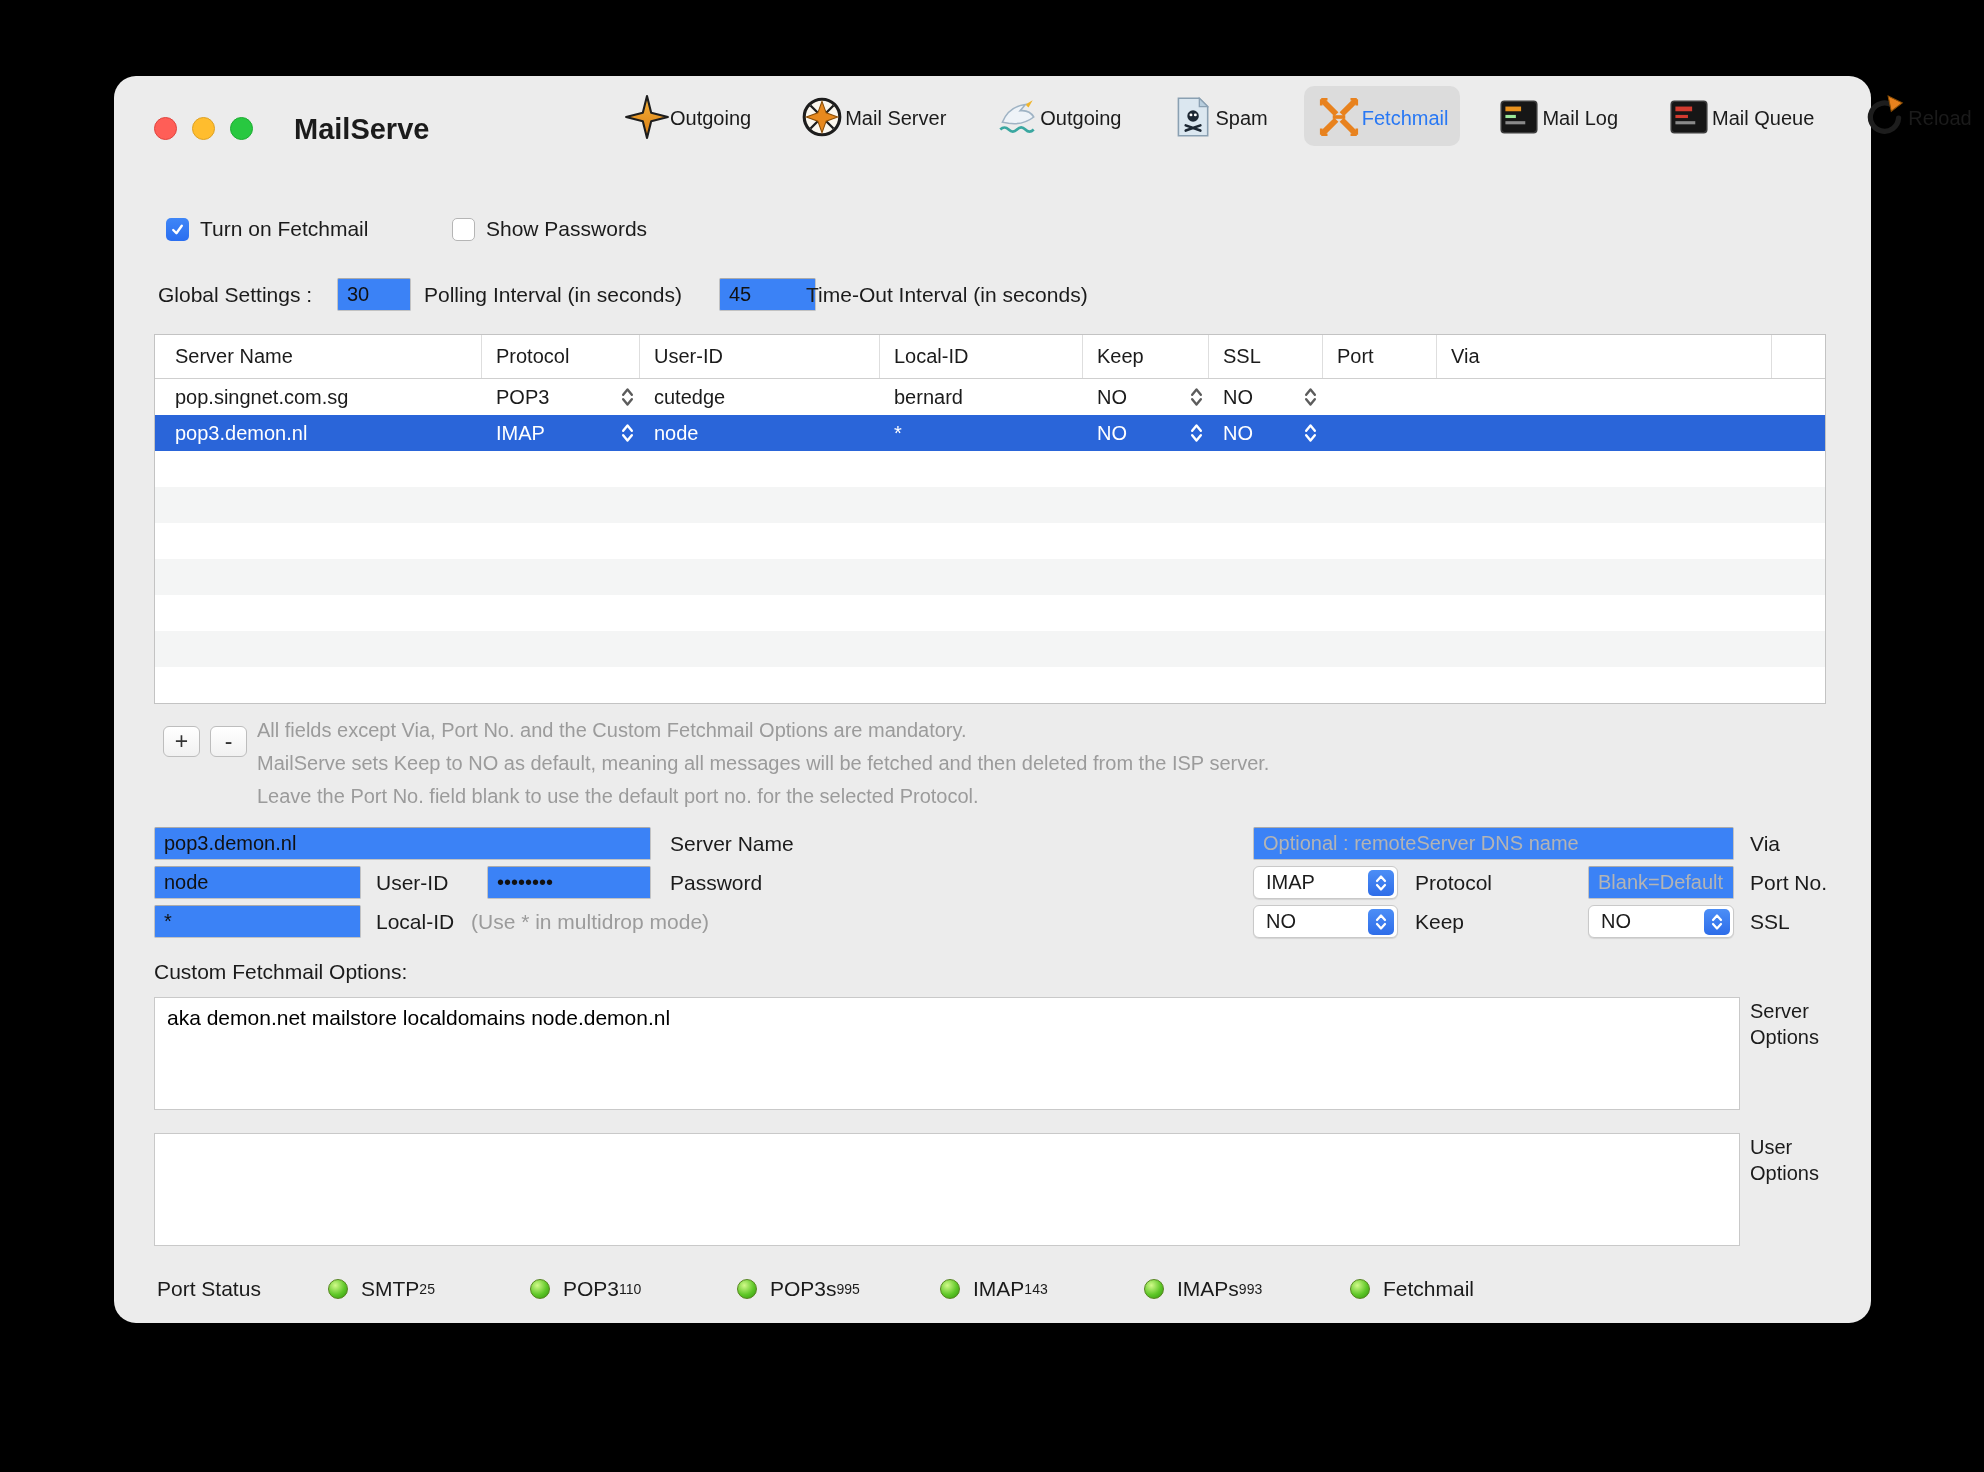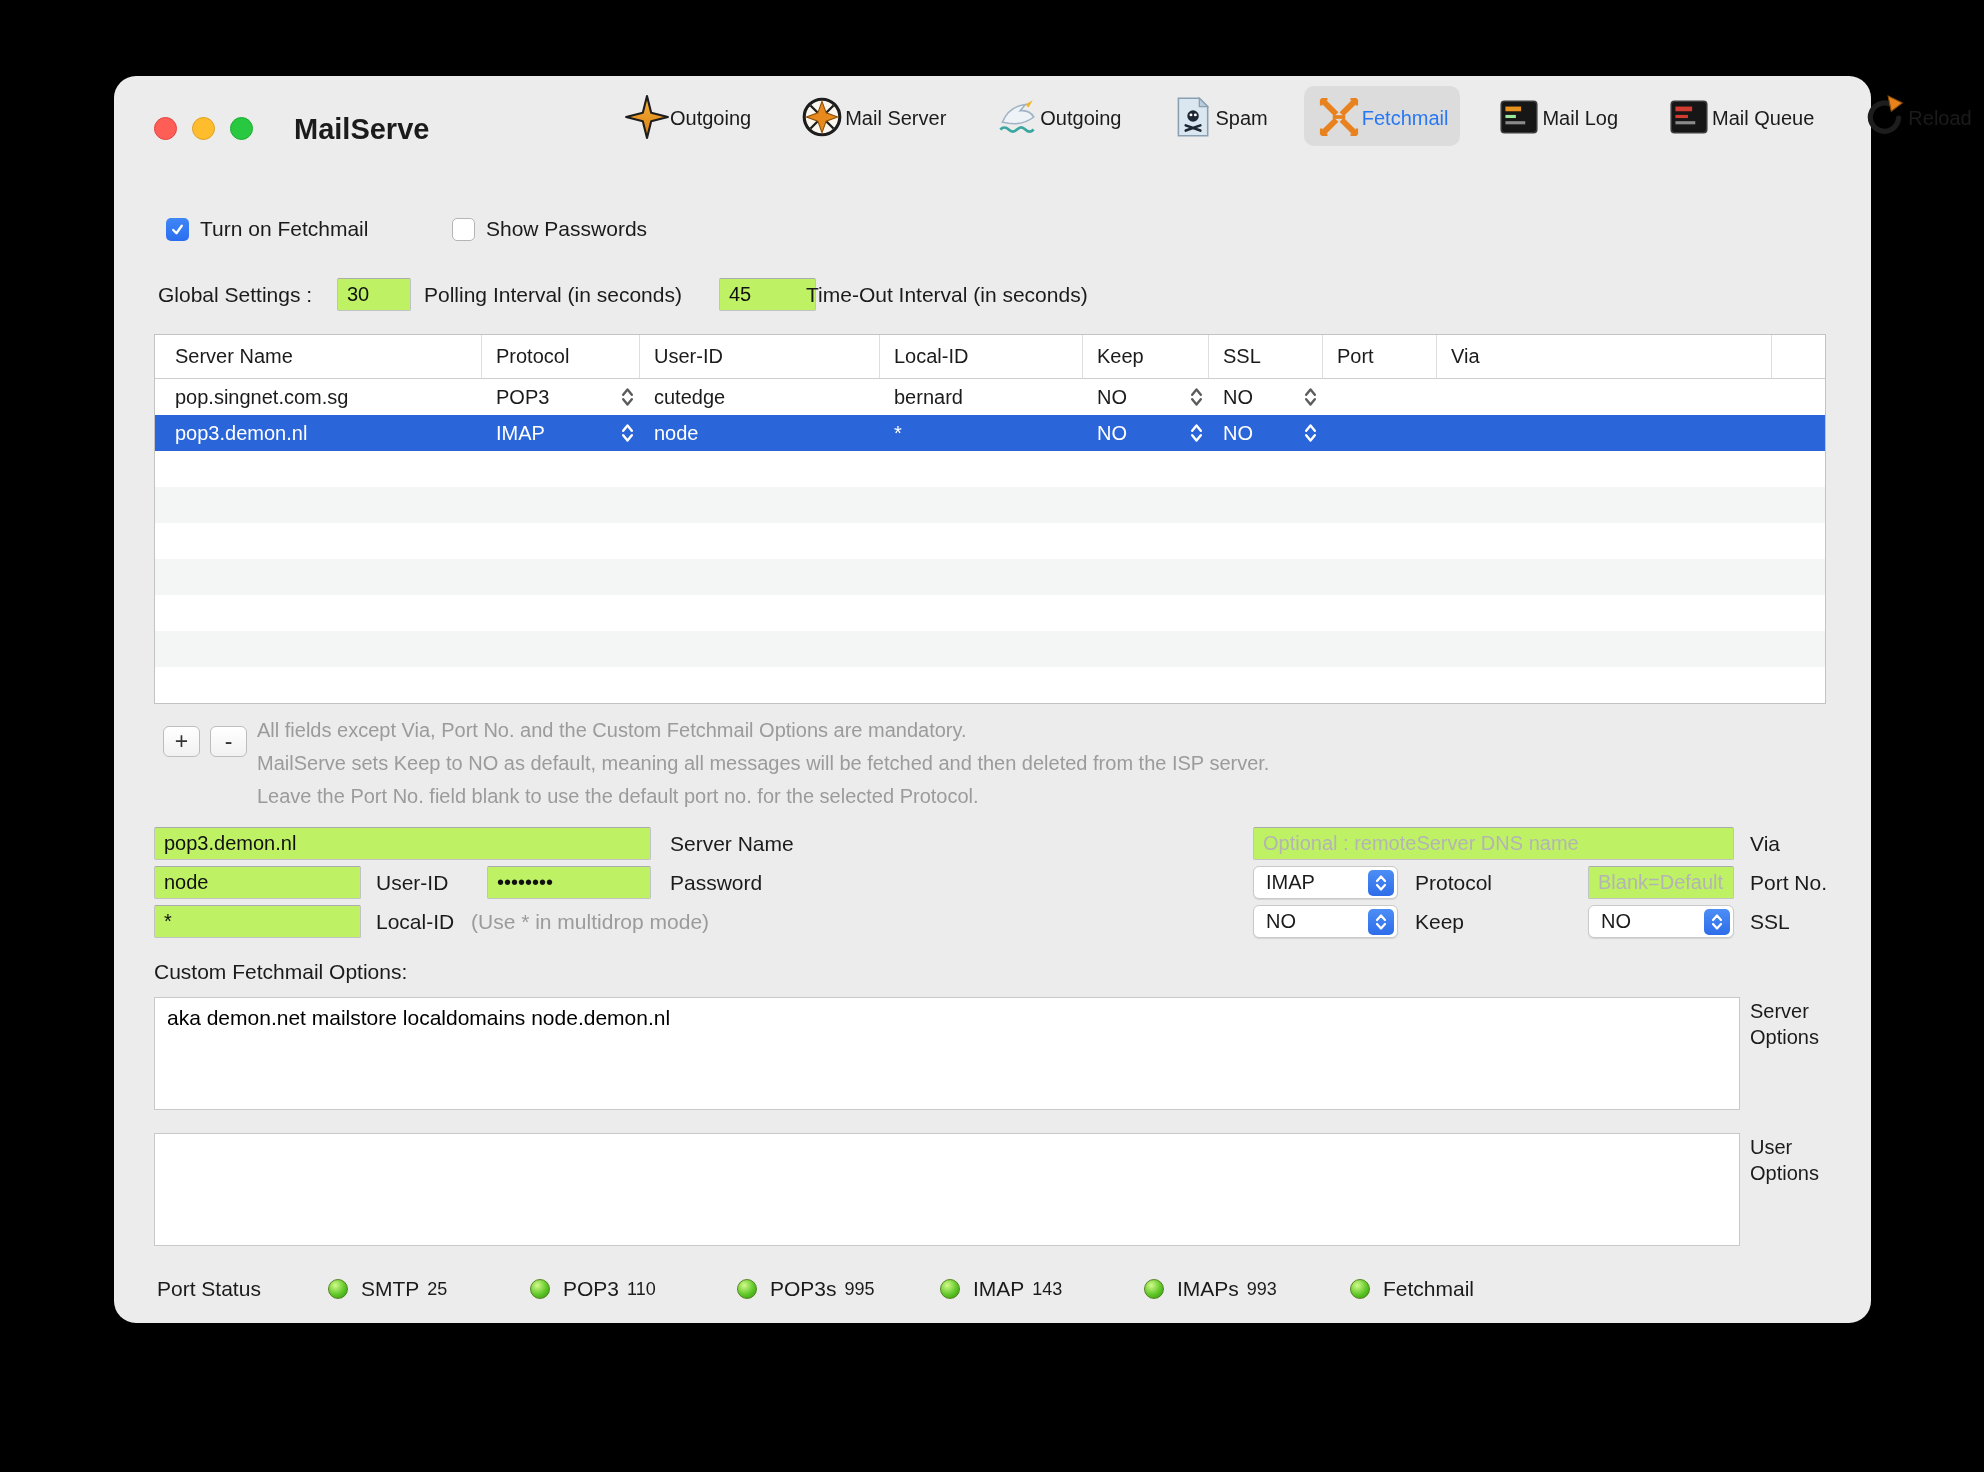--- a/index.html
+++ b/index.html
@@ -47,21 +47,21 @@
   .global-row { position: absolute; left: 0; top: 202px; width: 100%; height: 34px; }
   .global-row > * { position: absolute; }
   .gs-label { left: 44px; line-height: 34px; font-size: 21px; }
   .gs-input-30 { left: 223px; width: 74px; }
   .gs-plabel { left: 310px; line-height: 34px; font-size: 21px; }
   .gs-input-45 { left: 605px; width: 97px; }
   .gs-tlabel { left: 692px; line-height: 34px; font-size: 21px; }
 
   input.textfield {
     height: 33px; border: 1px solid #c2c2c2; border-top-color: #ababab;
-    background: #bef264; font-size: 20px; font-family: "Liberation Sans", sans-serif;
+    background: #3b82f6; font-size: 20px; font-family: "Liberation Sans", sans-serif;
     padding: 0 9px; border-radius: 2px; color: #111; outline: none;
   }
   input.textfield::placeholder { color: #b4b4b4; }
 
   
   .server-table {
     position: absolute; left: 40px; top: 258px; width: 1672px; height: 370px;
     background: #fff; border: 1px solid #c3c3c3;
   }
   .t-grid { display: grid; grid-template-columns: 327px 158px 240px 203px 126px 114px 114px 335px 1fr; }
@@ -123,21 +123,21 @@
   .port-status { position: absolute; left: 0; top: 1198px; width: 100%; height: 30px; }
   .port-status > * { position: absolute; }
   .ps-label { left: 43px; font-size: 21px; line-height: 30px; }
   .ps-item { display: flex; align-items: center; height: 30px; }
   .led {
     width: 20px; height: 20px; border-radius: 50%;
     background: radial-gradient(circle at 35% 30%, #d2fa8a, #5fc728 55%, #2f930e);
     border: 1px solid #57851f; flex: none;
   }
   .ps-name { margin-left: 13px; font-size: 21px; }
-  .ps-port { margin-left: 8px; font-size: 18px; }
+  .ps-port { margin-left: 0; font-size: 14px; }
 </style>
 </head>
 <body>
 
 <div class="window">
 
   <div class="traffic-lights">
     <span class="light red"></span>
     <span class="light yellow"></span>
     <span class="light green"></span>

